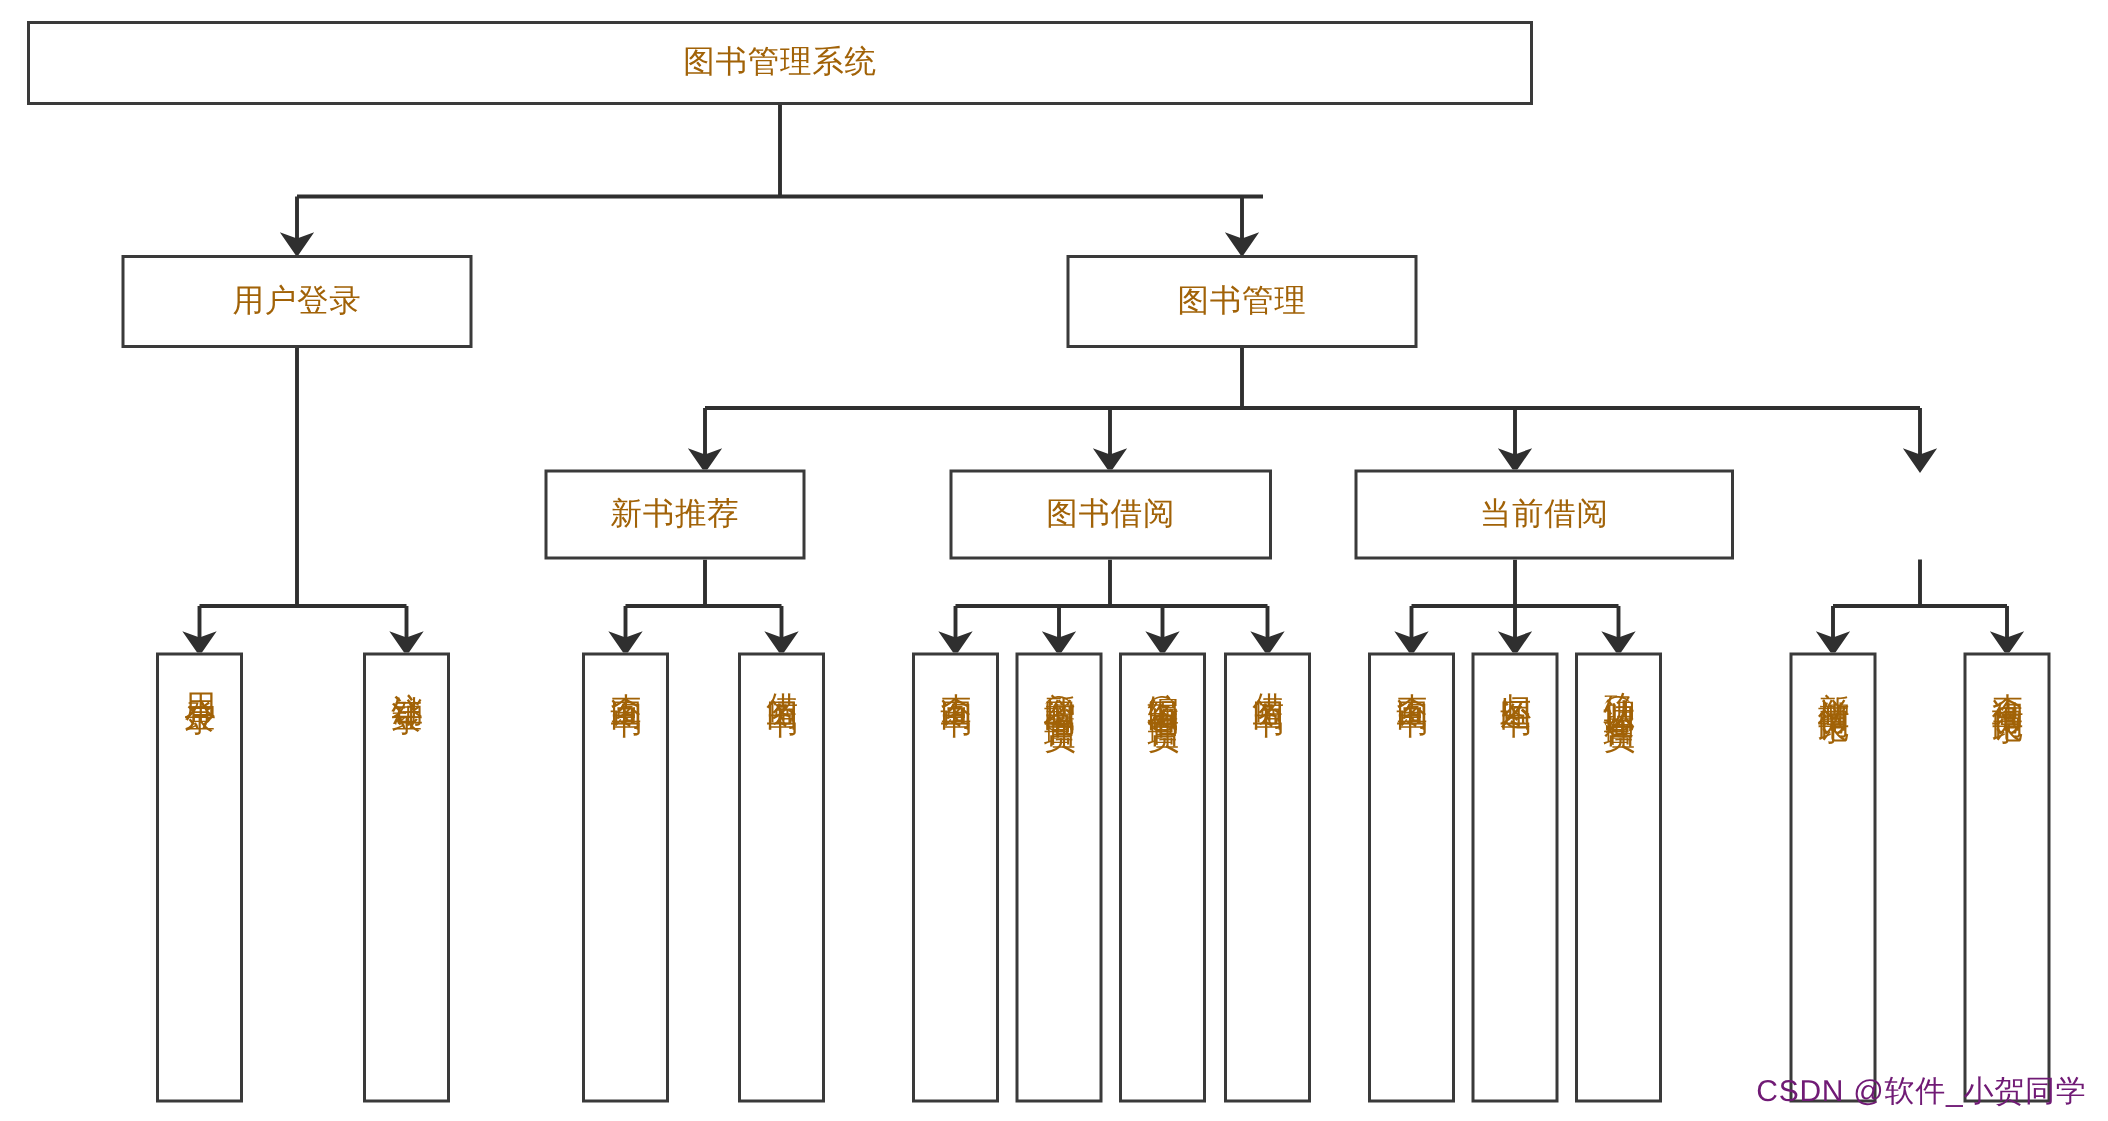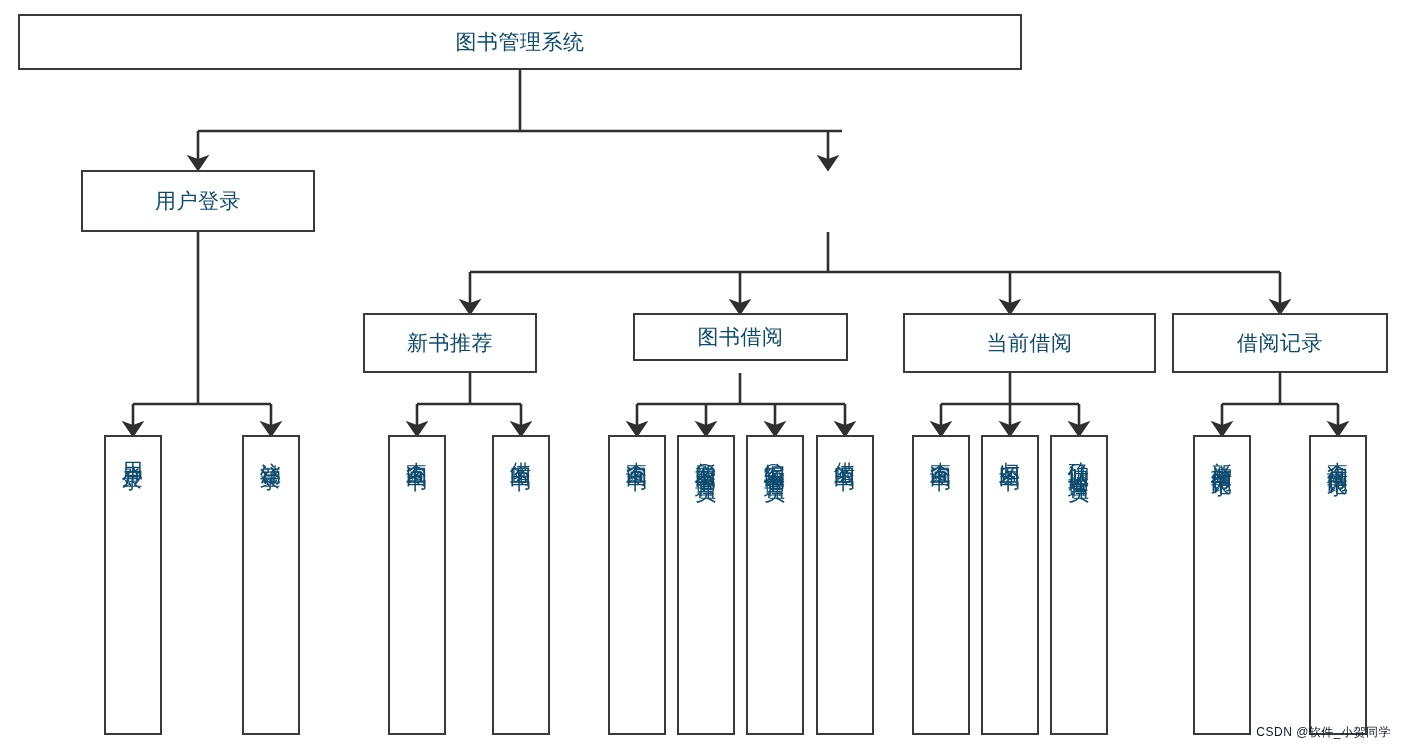--- a/index.html
+++ b/index.html
@@ -28,21 +28,21 @@
     position: absolute;
     box-sizing: border-box;
     background: #ffffff;
     border: 2.5px solid #3a3a3a;
     display: flex;
     align-items: center;
     justify-content: center;
     z-index: 3;
   }
   .node-label {
-    color: #0c4a6e;
+    color: #a16207;
     line-height: 1.18;
     white-space: nowrap;
     text-align: center;
   }
   .h-node .node-label {
     font-size: 21px;
     letter-spacing: 0.5px;
   }
   .root .node-label {
     font-size: 21px;
@@ -56,22 +56,22 @@
     writing-mode: vertical-rl;
     text-orientation: upright;
     letter-spacing: 3px;
     white-space: nowrap;
     line-height: 1;
   }
   .watermark {
     position: absolute;
     right: 14px;
     bottom: 6px;
-    font-size: 12px;
-    color: #0f172a;
+    font-size: 20px;
+    color: #701a75;
     z-index: 6;
     white-space: nowrap;
     letter-spacing: 0.5px;
   }
 </style>
 </head>
 <body>
 
 <div id="canvas">
 
@@ -125,32 +125,32 @@
     </g>
   </svg>
 
   <div class="node root h-node" style="left:18px; top:14px; width:1004px; height:56px;">
     <span class="node-label">图书管理系统</span>
   </div>
 
   <div class="node h-node" style="left:81px; top:170px; width:234px; height:62px;">
     <span class="node-label">用户登录</span>
   </div>
+  <div class="node h-node" style="left:711px; top:170px; width:234px; height:62px;">
+    <span class="node-label">图书管理</span>
+  </div>
 
   <div class="node h-node" style="left:363px; top:313px; width:174px; height:60px;">
     <span class="node-label">新书推荐</span>
   </div>
-  <div class="node h-node" style="left:633px; top:313px; width:215px; height:48px;">
+  <div class="node h-node" style="left:633px; top:313px; width:215px; height:60px;">
     <span class="node-label">图书借阅</span>
   </div>
   <div class="node h-node" style="left:903px; top:313px; width:253px; height:60px;">
     <span class="node-label">当前借阅</span>
-  </div>
-  <div class="node h-node" style="left:1172px; top:313px; width:216px; height:60px;">
-    <span class="node-label">借阅记录</span>
   </div>
 
   <div class="node leaf" style="left:104px; top:435px; width:58px; height:300px;">
     <span class="node-label">用户登录</span>
   </div>
   <div class="node leaf" style="left:242px; top:435px; width:58px; height:300px;">
     <span class="node-label">注销登录</span>
   </div>
 
   <div class="node leaf" style="left:388px; top:435px; width:58px; height:300px;">

